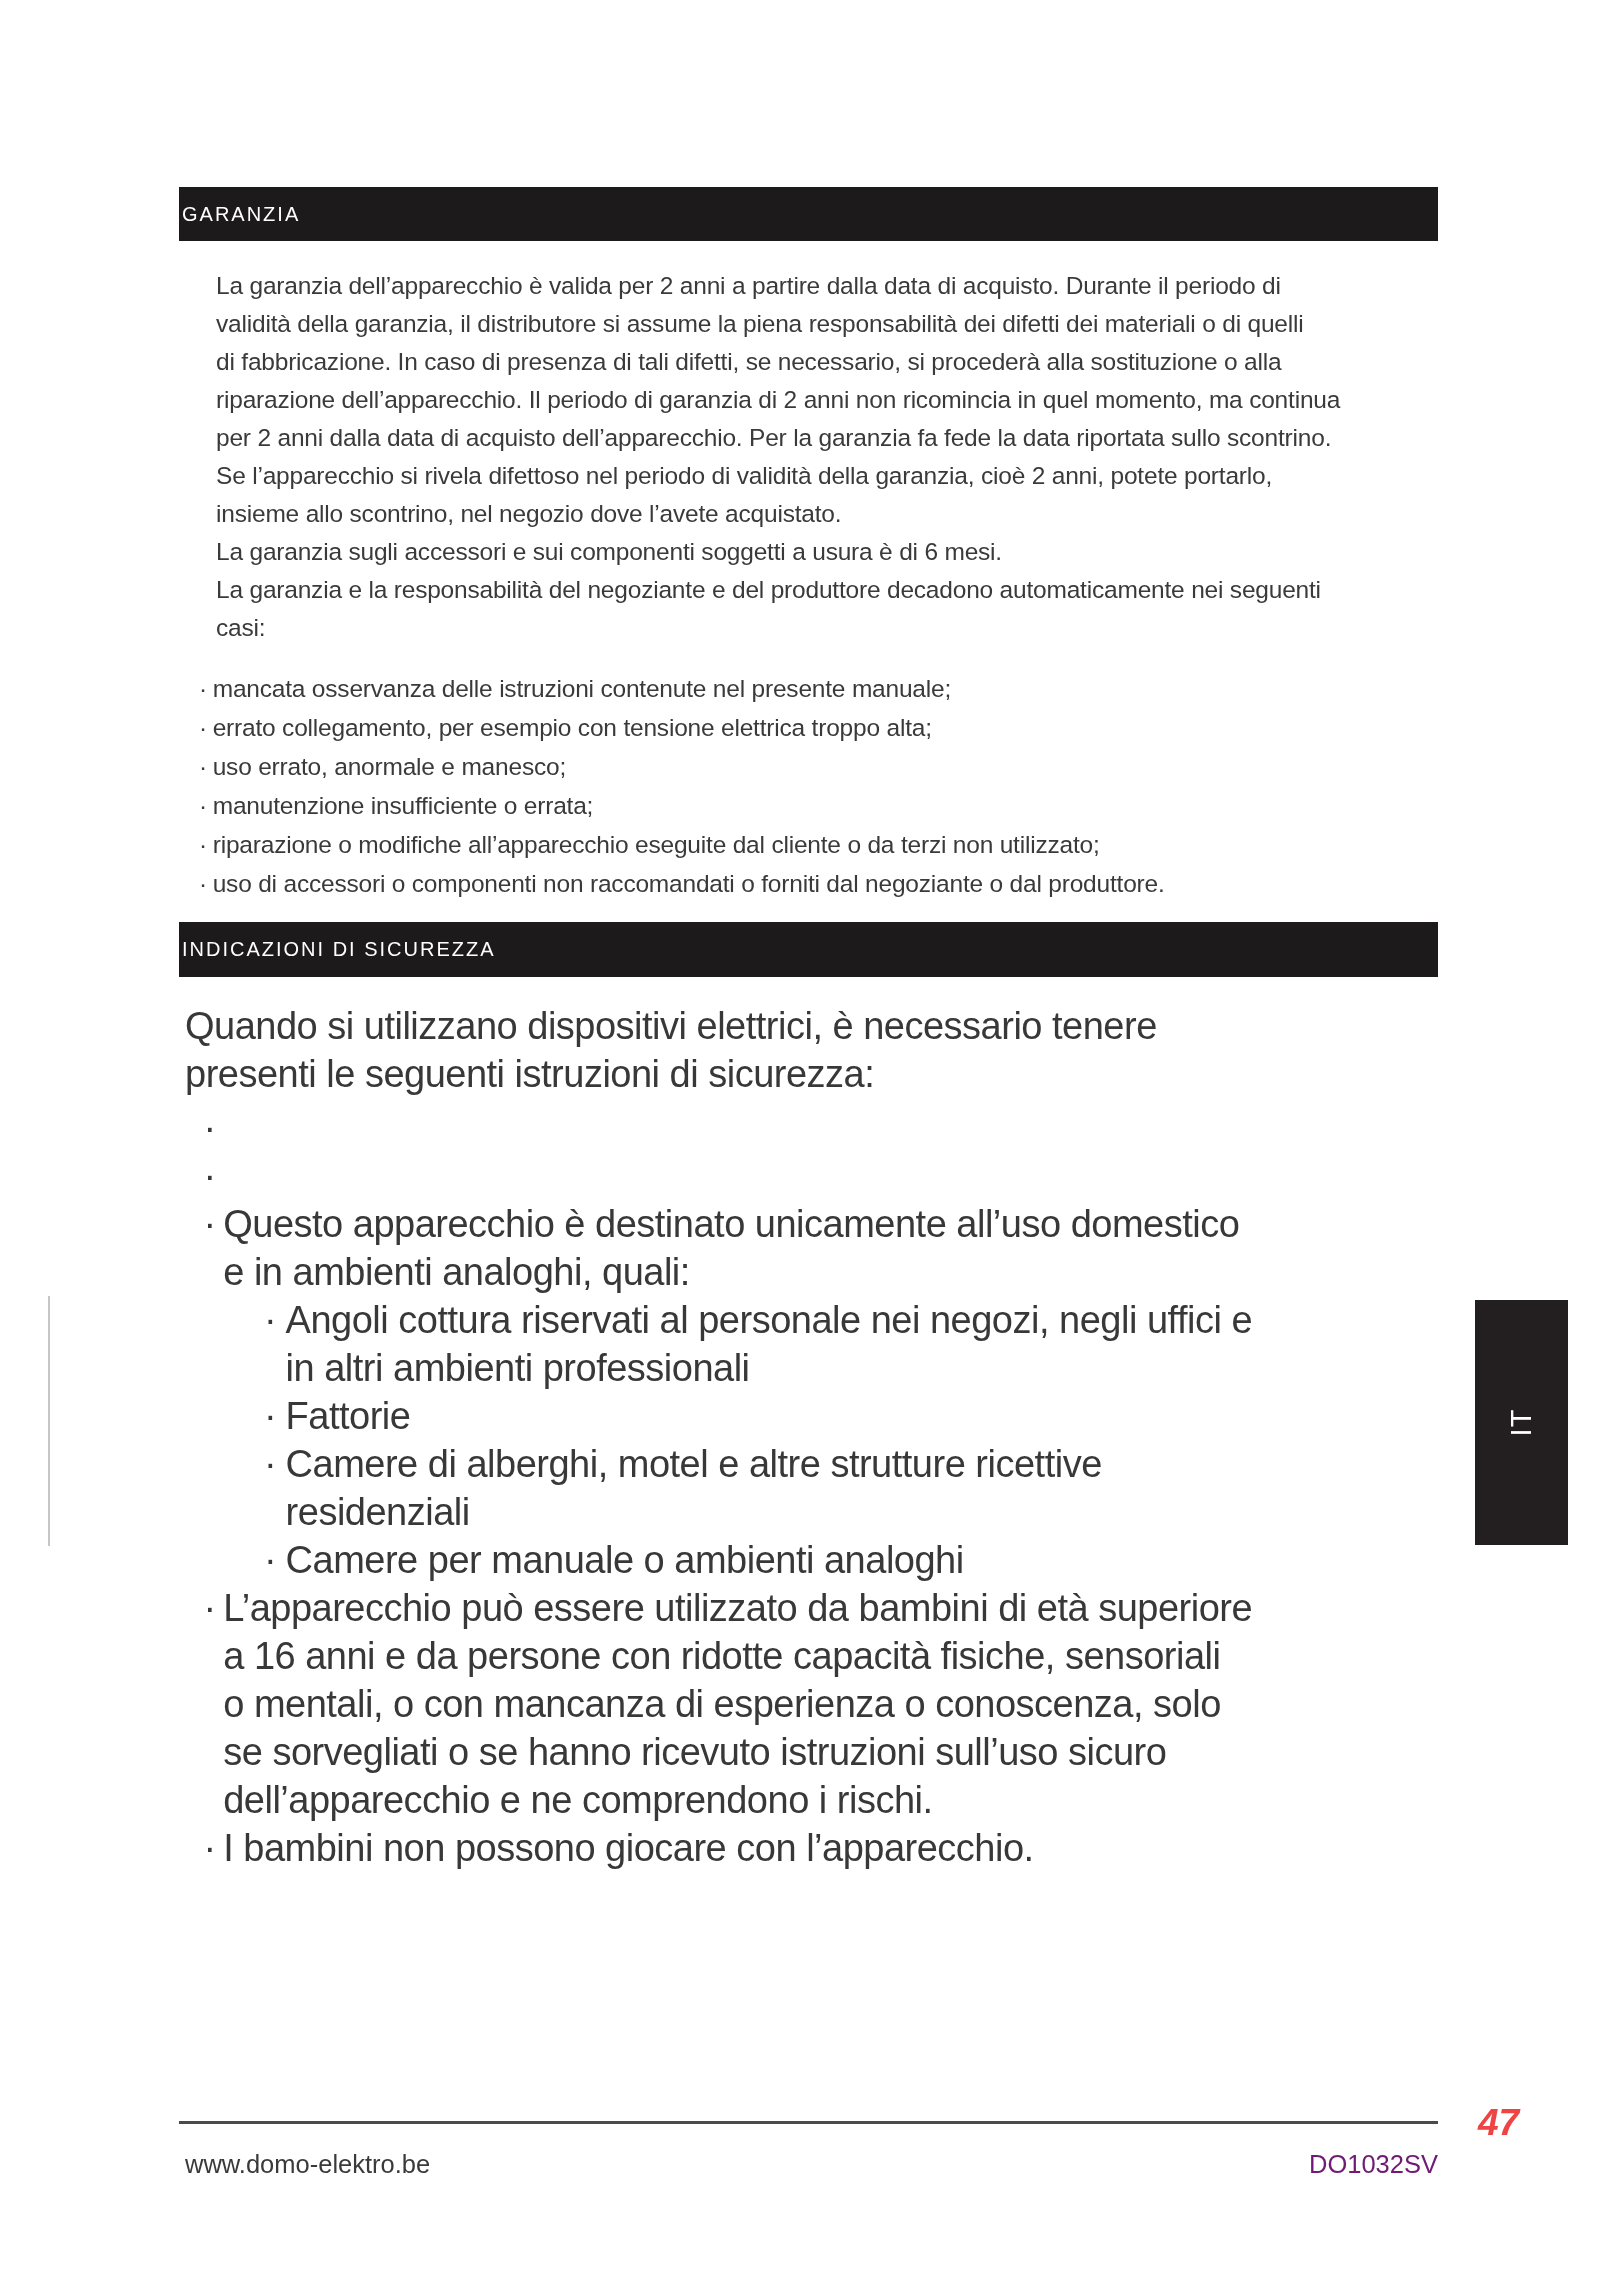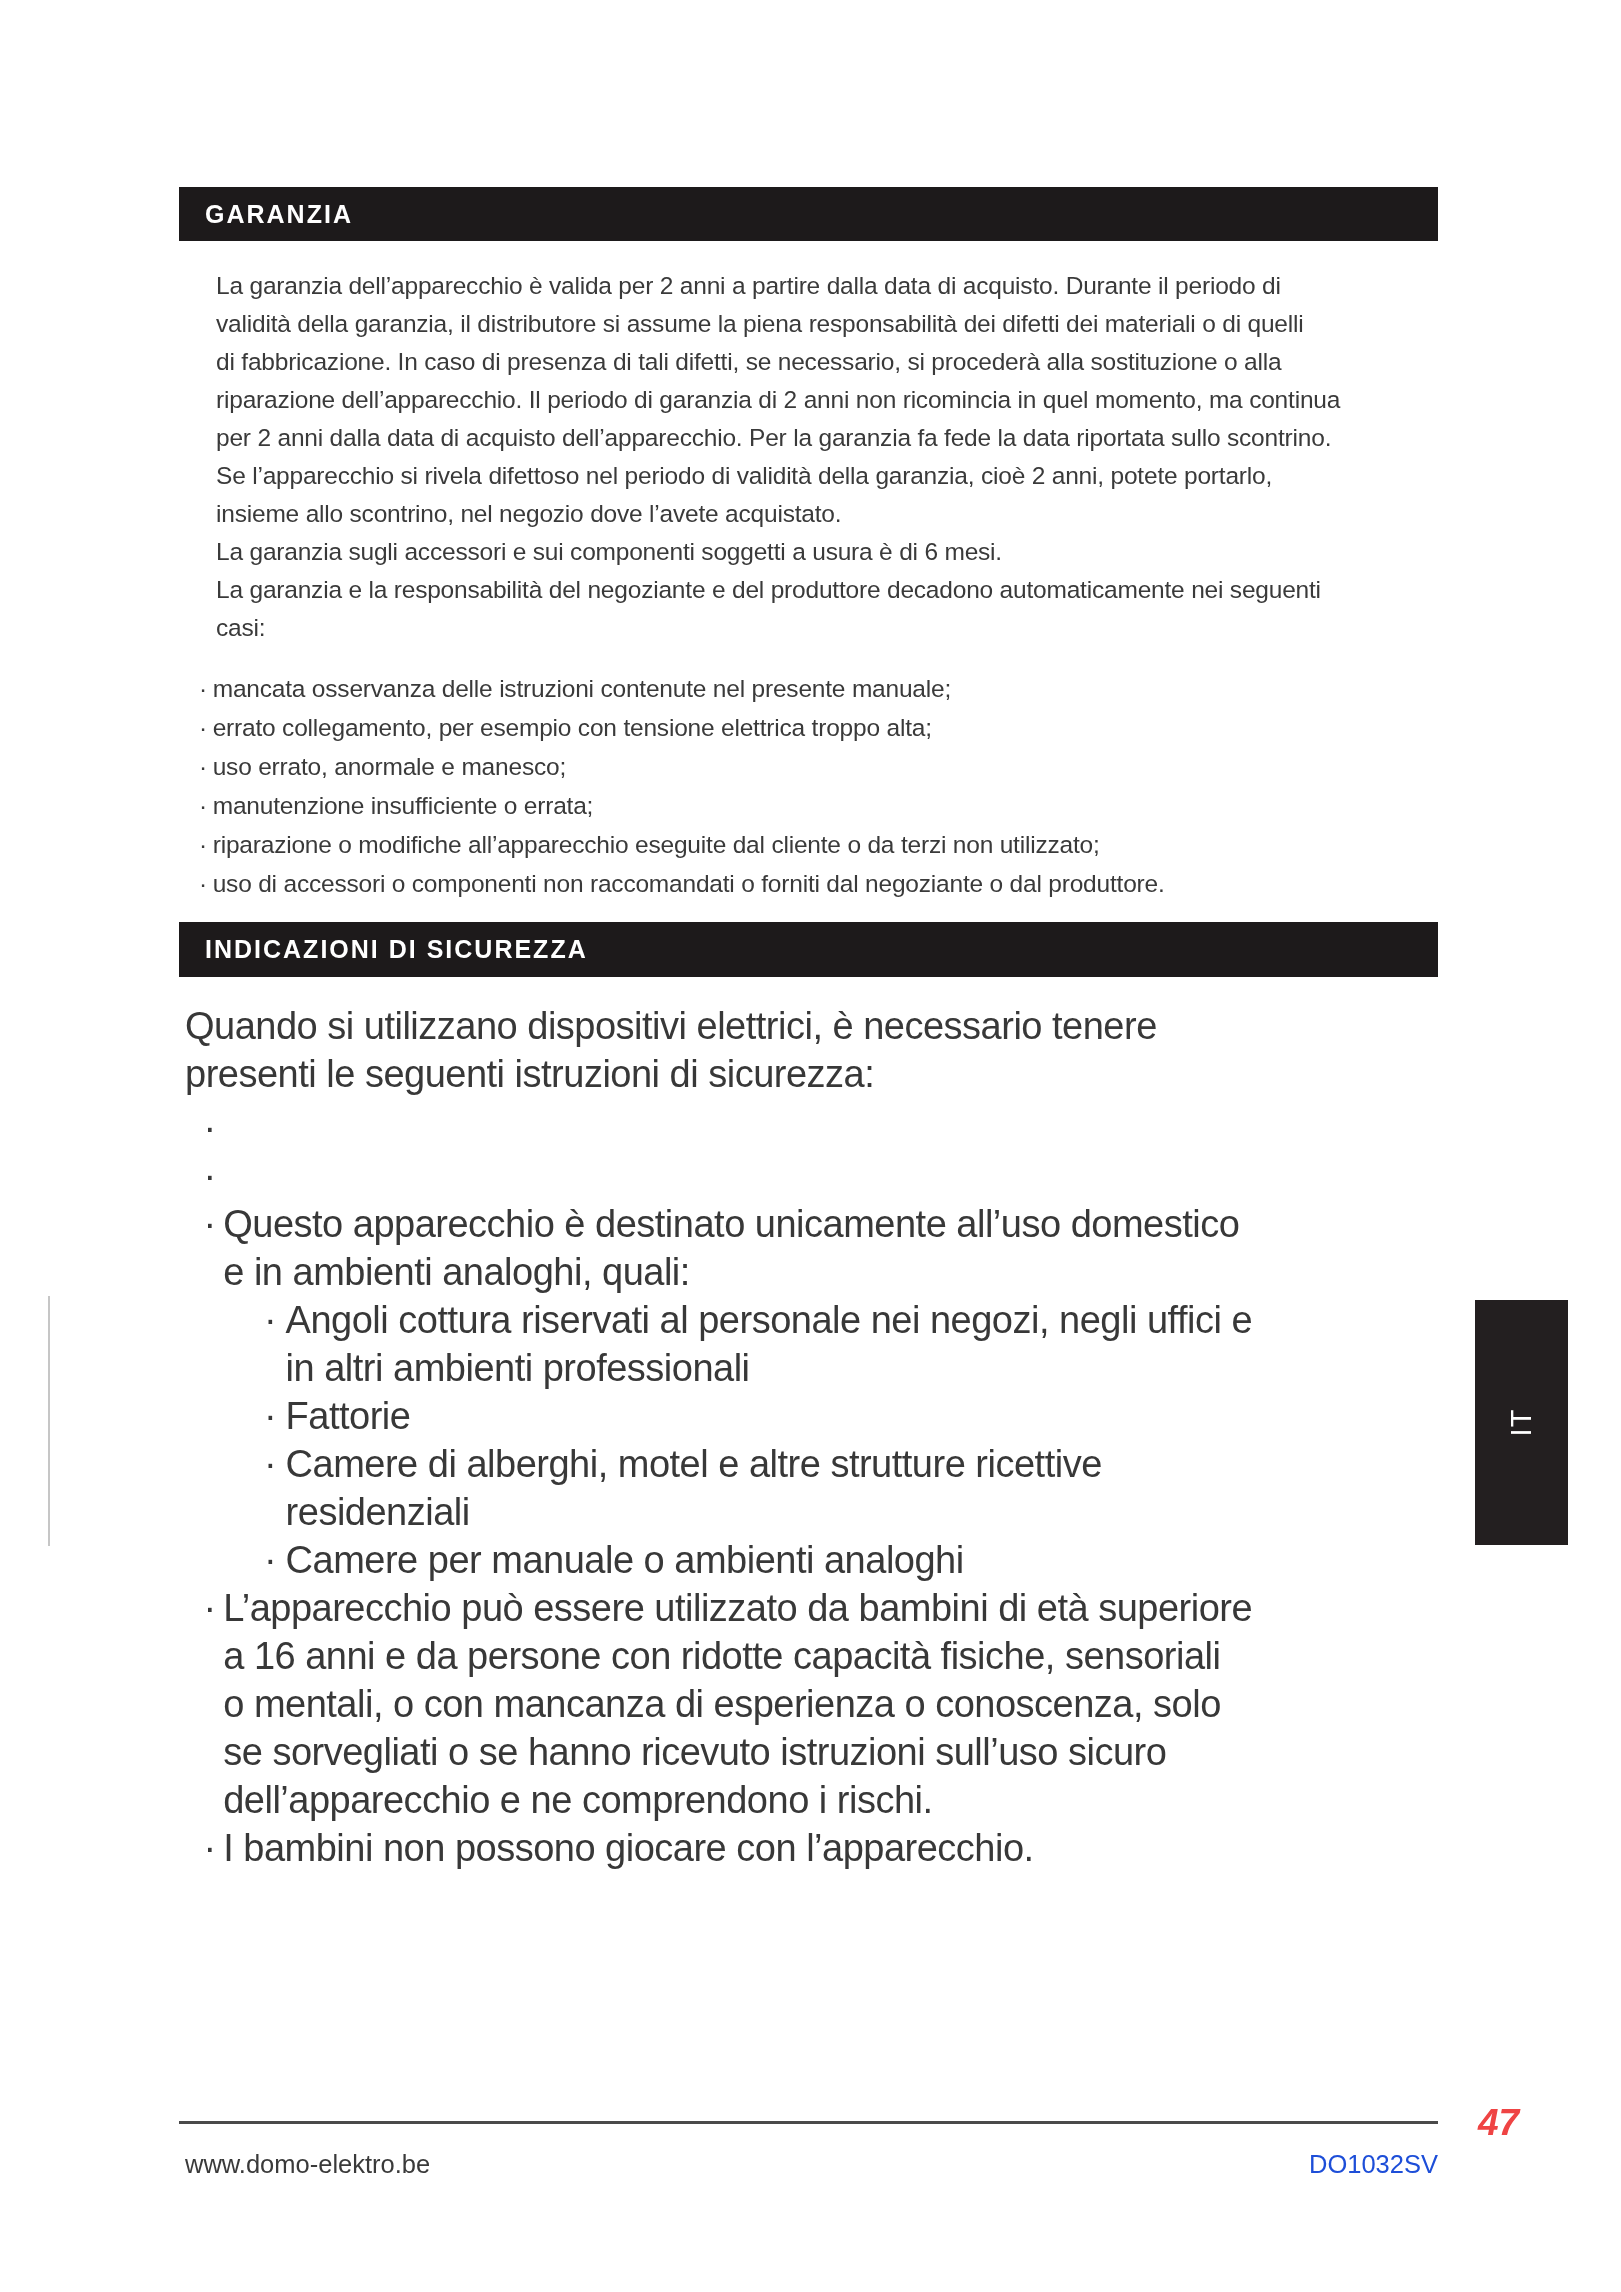--- a/index.html
+++ b/index.html
@@ -7,21 +7,21 @@
     position:relative; width:1621px; height:2293px; background:#ffffff;
     font-family:"Liberation Sans", sans-serif; color:#3a3a3a; overflow:hidden;
   }
   .bar{
     position:absolute; left:179px; width:1259px; background:#1d1a1b;
     color:#ffffff; display:flex; align-items:center;
   }
   #bar-garanzia{ top:187px; height:54px; }
   #bar-sicurezza{ top:922px; height:55px; }
   .bar-title{
-    font-size:25px; font-weight:bold; letter-spacing:2px; padding-left:26px;
+    font-size:20px; font-weight:normal; letter-spacing:2px; padding-left:3px;
     white-space:pre;
   }
   #garanzia-body{
     position:absolute; left:185px; top:267px; width:1274px;
     font-size:24.5px; line-height:38px; letter-spacing:-0.2px; white-space:pre;margin-left:31px;
   }
   #garanzia-bullets{
     position:absolute; left:199px; top:669px;
     font-size:24.5px; line-height:39px; letter-spacing:-0.2px;
   }
@@ -53,21 +53,21 @@
   }
   #footer-rule{
     position:absolute; left:179px; top:2121px; width:1259px; height:2.9px;
     background:#4a4a4a;
   }
   #footer-website{
     position:absolute; left:185px; top:2150px; font-size:25.5px; color:#3a3a3a;
   }
   #footer-model{
     position:absolute; left:179px; top:2150px; width:1259px; text-align:right;
-    font-size:25.5px; color:#1d4ed8;
+    font-size:25.5px; color:#701a75;
   }
   #page-number{
     position:absolute; left:1478px; top:2102px; font-size:37px; font-weight:600;
     color:#ef4444;
     font-style:italic;
   }
 </style>
 </head>
 <body>
 

